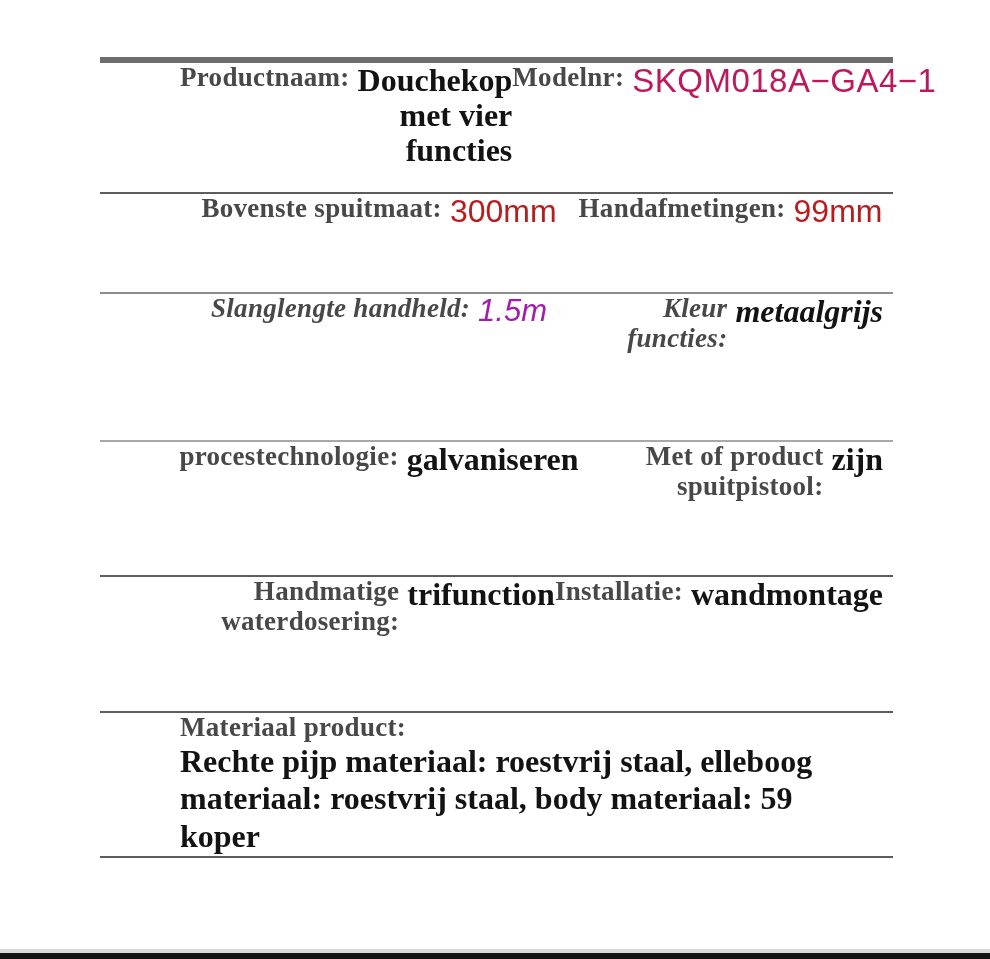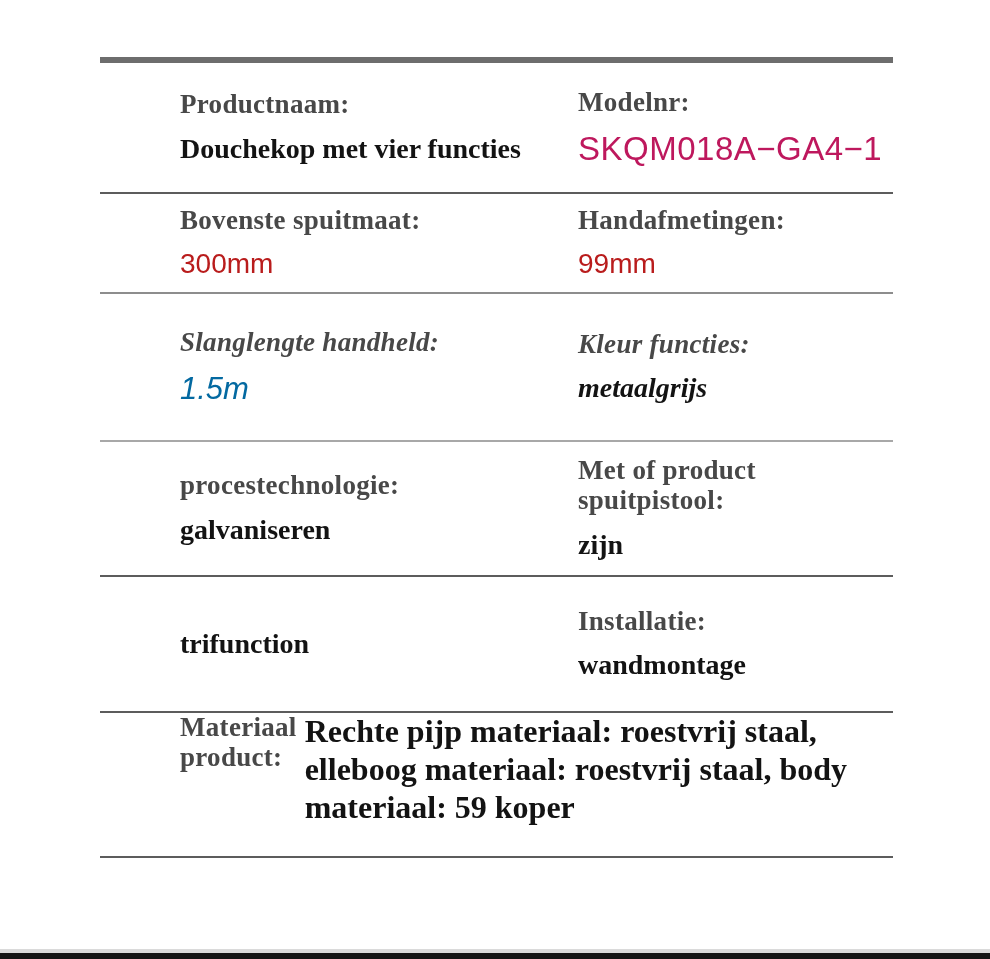--- a/index.html
+++ b/index.html
@@ -19,62 +19,62 @@
   .spec-row{
     display:flex;
     box-sizing:border-box;
     border-bottom:2px solid #777777;
   }
   .spec-row.light-divider{border-bottom-color:#a8a8a8;}
   .spec-row.mid-divider{border-bottom-color:#8d8d8d;}
   .spec-row.dark-divider{border-bottom-color:#5c5c5c;}
   .cell{
     display:flex;
-    flex-direction:column;
+    flex-direction:row;
     justify-content:center;
     box-sizing:border-box;
-    gap:14px;
+    gap:8px;
+    text-align:right;
   }
   .cell.left{width:478px;padding-left:80px;}
   .cell.right{flex:1;padding-right:10px;}
   .label{
     font-size:27px;
     font-weight:600;
     color:#484848;
     letter-spacing:0.3px;
     line-height:1.1;
   }
   .value{
-    font-size:28px;
+    font-size:32px;
     font-weight:600;
     color:#131313;
     line-height:1.1;
   }
   .value.sans{
     font-family:"Liberation Sans", sans-serif;
     font-weight:400;
     color:#b91c1c;
   }
   .value.sans-lg{
     font-family:"Liberation Sans", sans-serif;
     font-weight:400;
     font-size:33px;
     color:#be185d;
     letter-spacing:0.5px;
   }
   .value.sans-md{
     font-family:"Liberation Sans", sans-serif;
     font-weight:400;
     font-size:31px;
-    color:#0369a1;
+    color:#a21caf;
   }
   .material-row{
     display:flex;
-    flex-direction:row;
-    gap:8px;
+    flex-direction:column;
     box-sizing:border-box;
     padding-left:80px;
     padding-right:14px;
     border-bottom:2px solid #5c5c5c;
   }
   .material-text{
     font-size:32px;
     font-weight:600;
     color:#131313;
     line-height:1.18;
@@ -135,20 +135,21 @@
         <div class="value">galvaniseren</div>
       </div>
       <div class="cell right">
         <div class="label">Met of product spuitpistool:</div>
         <div class="value">zijn</div>
       </div>
     </div>
 
     <div class="spec-row dark-divider" style="height:136px;">
       <div class="cell left">
+        <div class="label">Handmatige waterdosering:</div>
         <div class="value">trifunction</div>
       </div>
       <div class="cell right">
         <div class="label">Installatie:</div>
         <div class="value">wandmontage</div>
       </div>
     </div>
 
     <div class="material-row" style="height:145px;">
       <div class="label">Materiaal product:</div>

